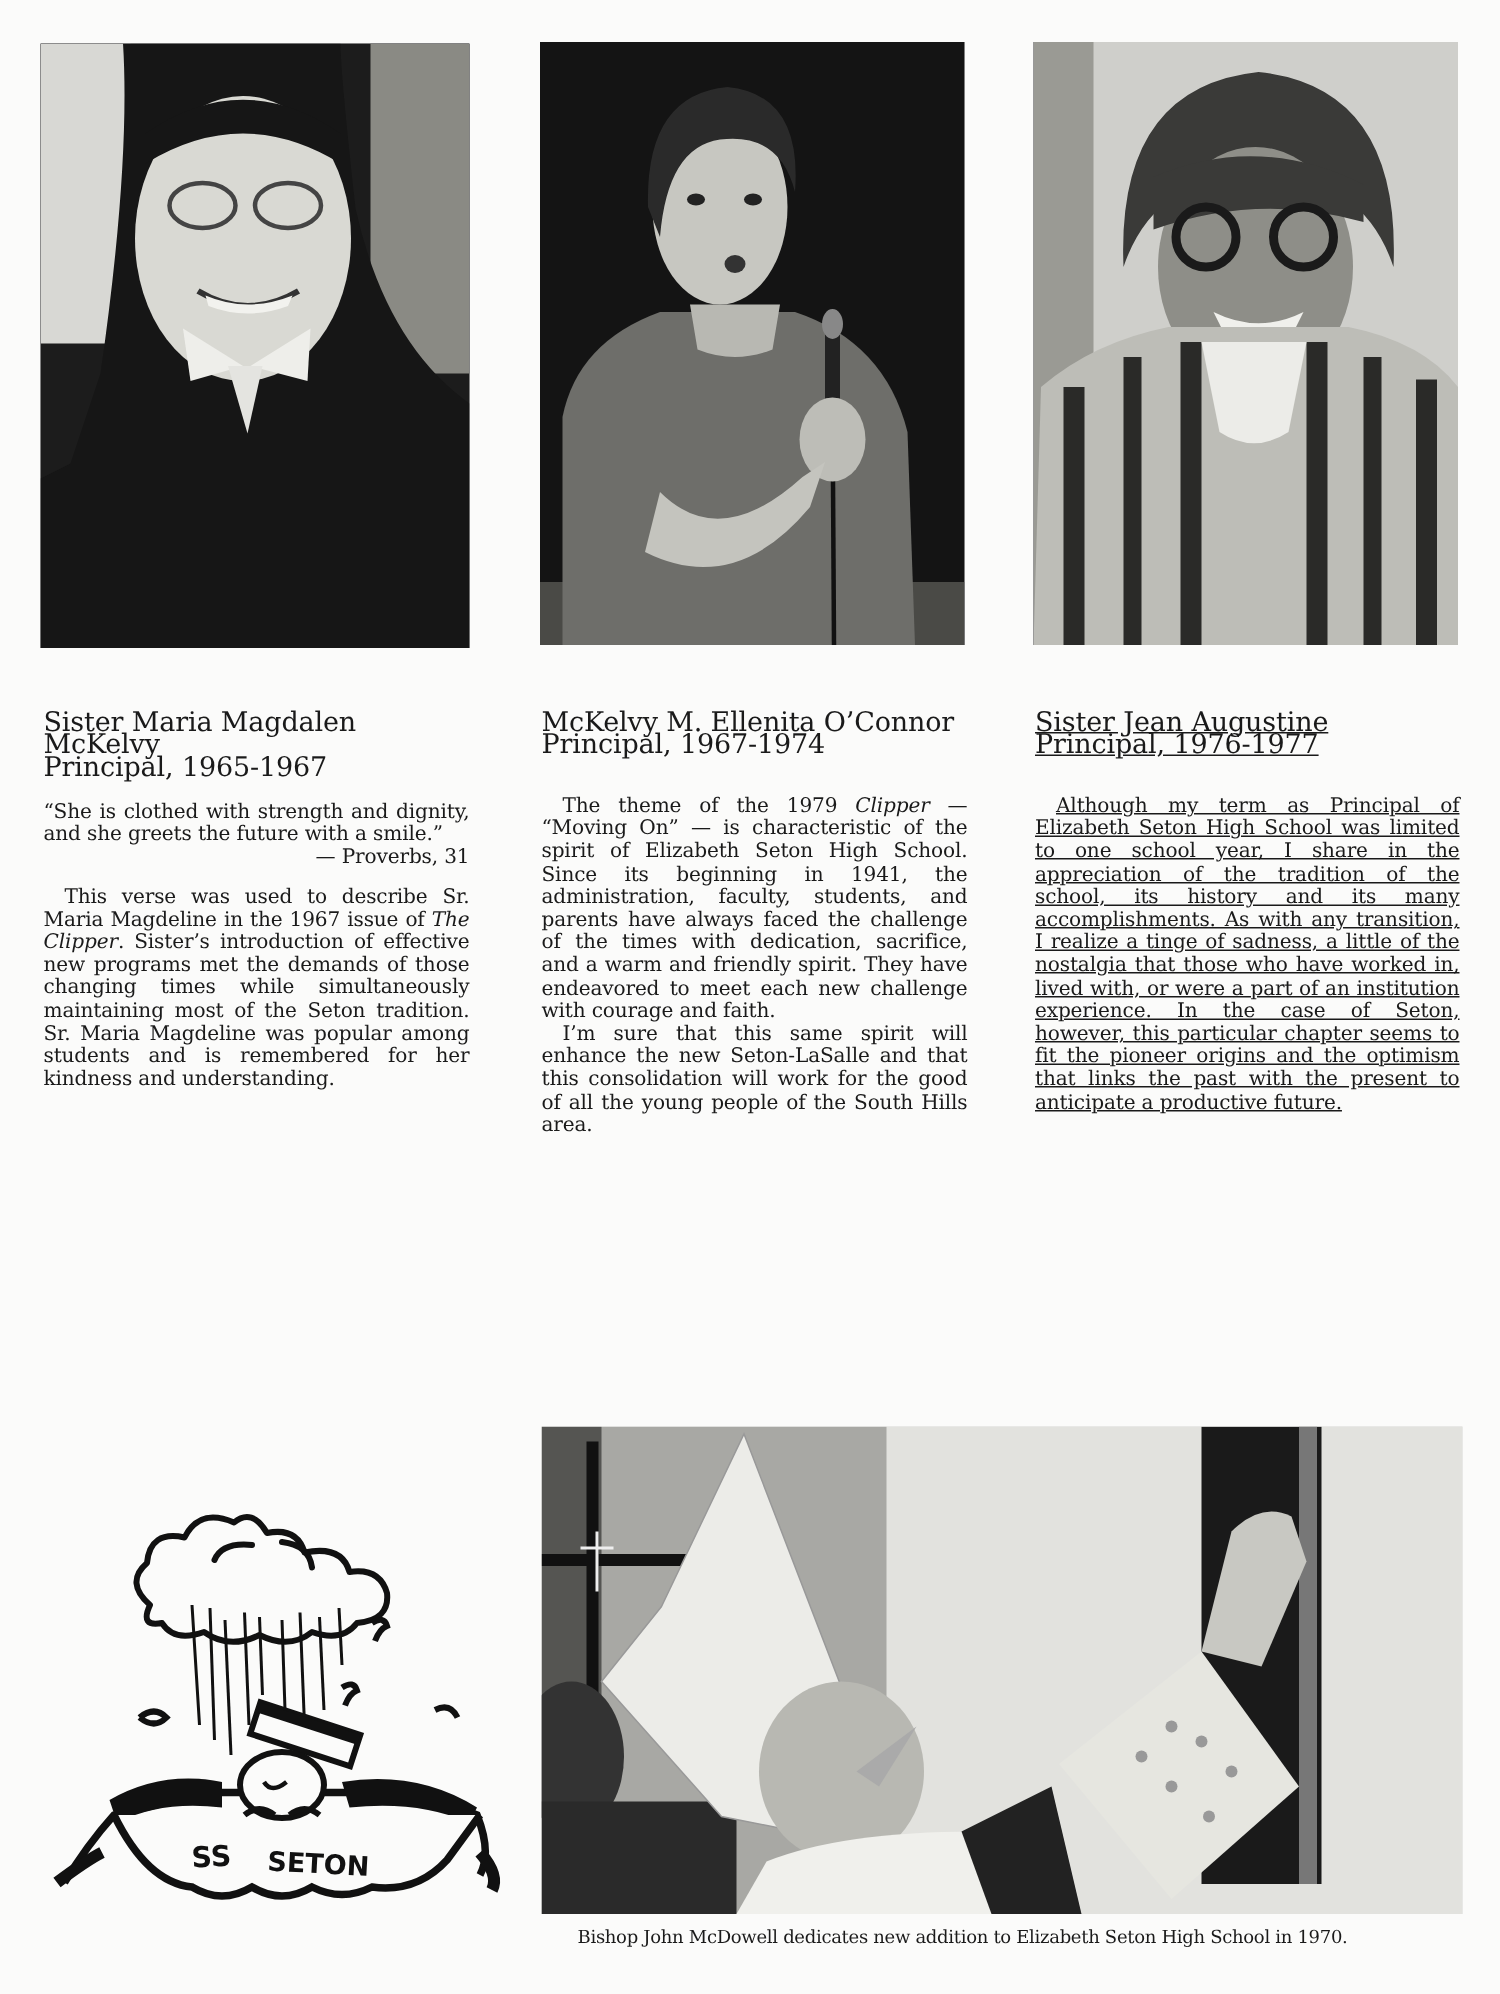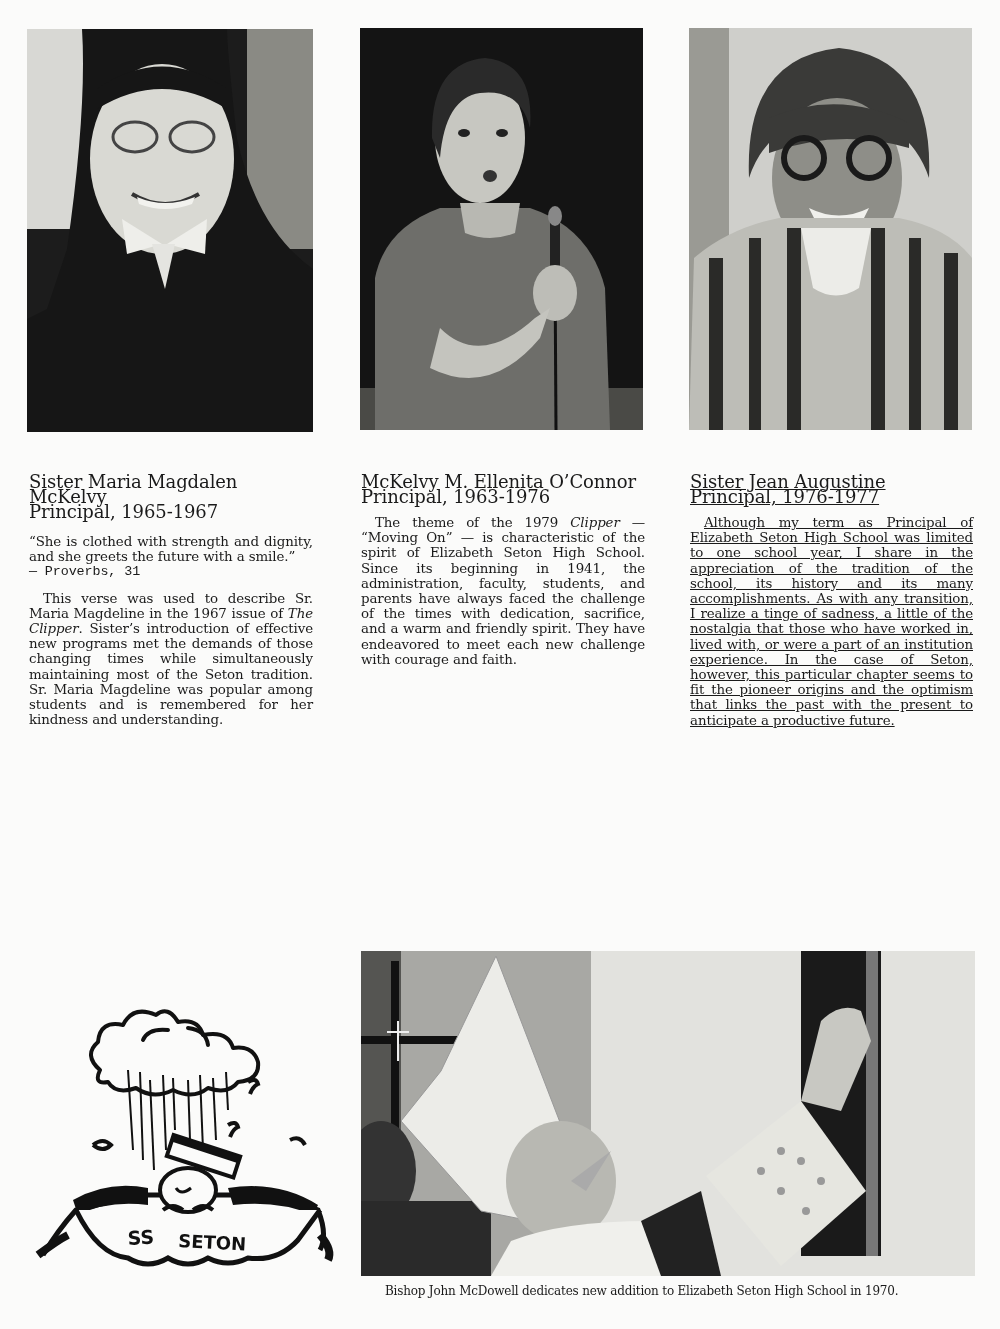--- a/index.html
+++ b/index.html
@@ -3,23 +3,23 @@
 <meta charset="utf-8">
 <style>
   html, body { margin:0; padding:0; }
   body { width:1000px; height:1329px; background:#fbfbfa; position:relative; overflow:hidden;
          font-family:"DejaVu Serif", "Liberation Serif", serif; color:#1a1a1a; }
   .photo { position:absolute; overflow:hidden; background:#2a2a2a; }
   .photo svg { width:100%; height:100%; display:block; }
   .col { position:absolute; font-size:13.4px; line-height:15.2px; letter-spacing:-0.1px; }
   .name, .term { display:block; font-size:18px; line-height:15px; }
   .quote { margin-top:15px; text-align:justify; }
-  .attrib { margin-top:0;font-family:Liberation Mono, monospace; }
+  .attrib { text-align:right; margin-top:0; }
   .para { text-align:justify; margin:0; text-indent:14px; }
-  .para.first { margin-top:11px; }
+  .para.first { margin-top:26px; }
   .quote + .attrib + .para { margin-top:11px; }
   .caption { position:absolute; left:385px; top:1284px; font-size:12px; letter-spacing:-0.2px; white-space:nowrap; }
   em { font-style:italic; }
 </style>
 </head>
 <body>
 
 <div class="photo" style="left:27px;top:29px;width:286px;height:403px;">
   <svg viewBox="0 0 286 403" preserveAspectRatio="none">
     <rect width="286" height="403" fill="#1c1c1c"></rect>
@@ -85,24 +85,25 @@
   <span class="term">Principal, 1965-1967</span>
   <p class="quote" style="margin-bottom:0;">“She is clothed with strength and dignity, and she greets the future with a smile.”</p>
   <p class="attrib" style="margin-top:0;margin-bottom:0;">— Proverbs, 31</p>
   <p class="para" style="margin-top:11px;">
     <span>This verse was used to describe Sr. Maria Magdeline in the 1967 issue of </span><em>The Clipper</em><span>. Sister’s introduction of effective new programs met the demands of those changing times while simultaneously maintaining most of the Seton tradition. Sr. Maria Magdeline was popular among students and is remembered for her kindness and understanding.</span>
   </p>
 </div>
 
 <div class="col" style="left:361px;top:474px;width:284px;">
   <span class="name">McKelvy M. Ellenita O’Connor</span>
-  <span class="term">Principal, 1963-1976</span>
+  <span class="term">Principal, 1967-1974</span>
   <p class="para first">
     <span>The theme of the 1979 </span><em>Clipper</em><span> — “Moving On” — is characteristic of the spirit of Elizabeth Seton High School. Since its beginning in 1941, the administration, faculty, students, and parents have always faced the challenge of the times with dedication, sacrifice, and a warm and friendly spirit. They have endeavored to meet each new challenge with courage and faith.</span>
   </p>
+  <p class="para">I’m sure that this same spirit will enhance the new Seton-LaSalle and that this consolidation will work for the good of all the young people of the South Hills area.</p>
 </div>
 
 <div class="col" style="left:690px;top:474px;width:283px;text-decoration:underline;">
   <span class="name">Sister Jean Augustine</span>
   <span class="term">Principal, 1976-1977</span>
   <p class="para first">Although my term as Principal of Elizabeth Seton High School was limited to one school year, I share in the appreciation of the tradition of the school, its history and its many accomplishments. As with any transition, I realize a tinge of sadness, a little of the nostalgia that those who have worked in, lived with, or were a part of an institution experience. In the case of Seton, however, this particular chapter seems to fit the pioneer origins and the optimism that links the past with the present to anticipate a productive future.</p>
 </div>
 
 <div style="position:absolute;left:28px;top:1000px;width:310px;height:270px;">
   <svg viewBox="0 0 310 270" width="310" height="270">

